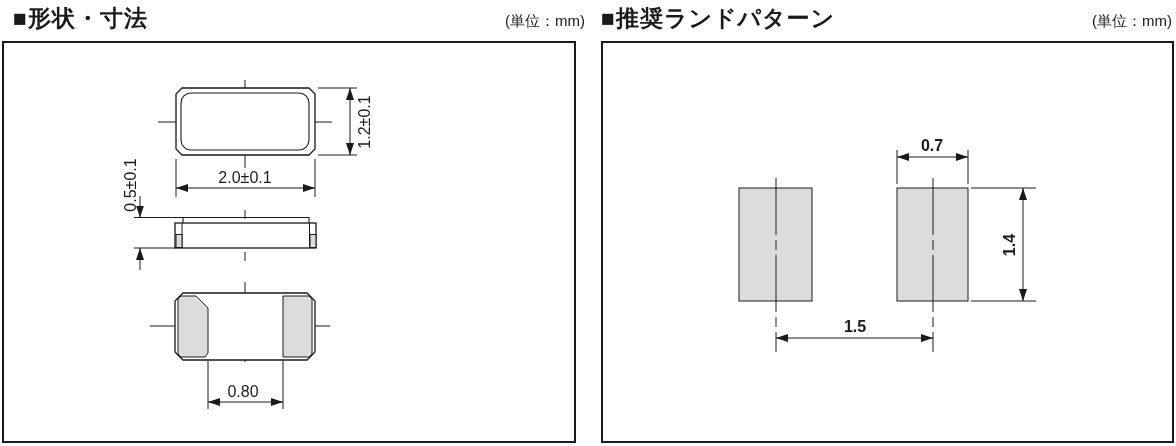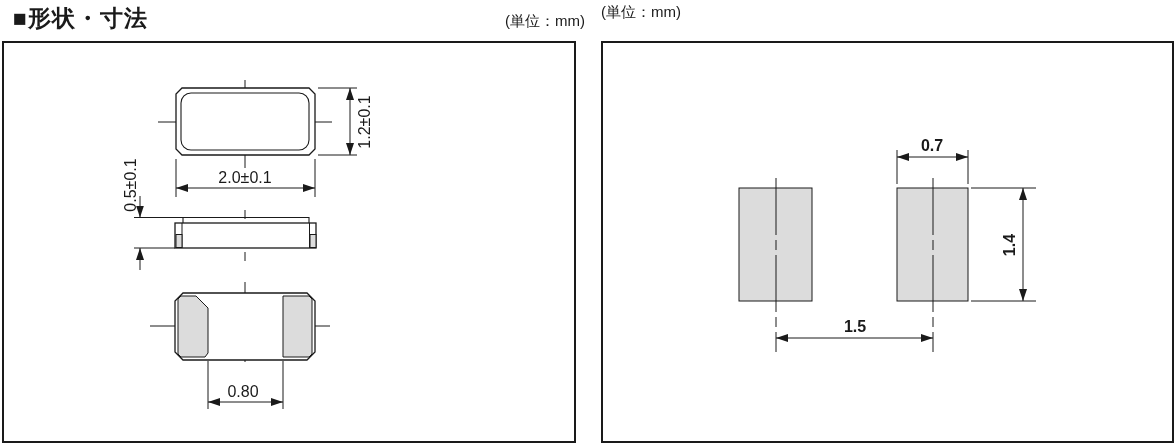--- a/index.html
+++ b/index.html
@@ -33,20 +33,21 @@
   .arrh { fill:var(--line); stroke:none; }
 </style>
 </head>
 <body>
 
 <div class="hdr hdr-left">
   <span class="title">■形状・寸法</span>
   <span class="unit">(単位：mm)</span>
 </div>
 <div class="hdr hdr-right">
+  <span class="title">■推奨ランドパターン</span>
   <span class="unit">(単位：mm)</span>
 </div>
 
 <div class="panel panel-left">
   <svg width="570" height="398" viewBox="4 43 570 398">
     <defs>
       <marker id="arwL" viewBox="0 0 12 8" refX="12" refY="4" markerWidth="12" markerHeight="8" markerUnits="userSpaceOnUse" orient="auto-start-reverse">
         <path class="arrh" d="M0,0 L12,4 L0,8 Z"></path>
       </marker>
     </defs>

